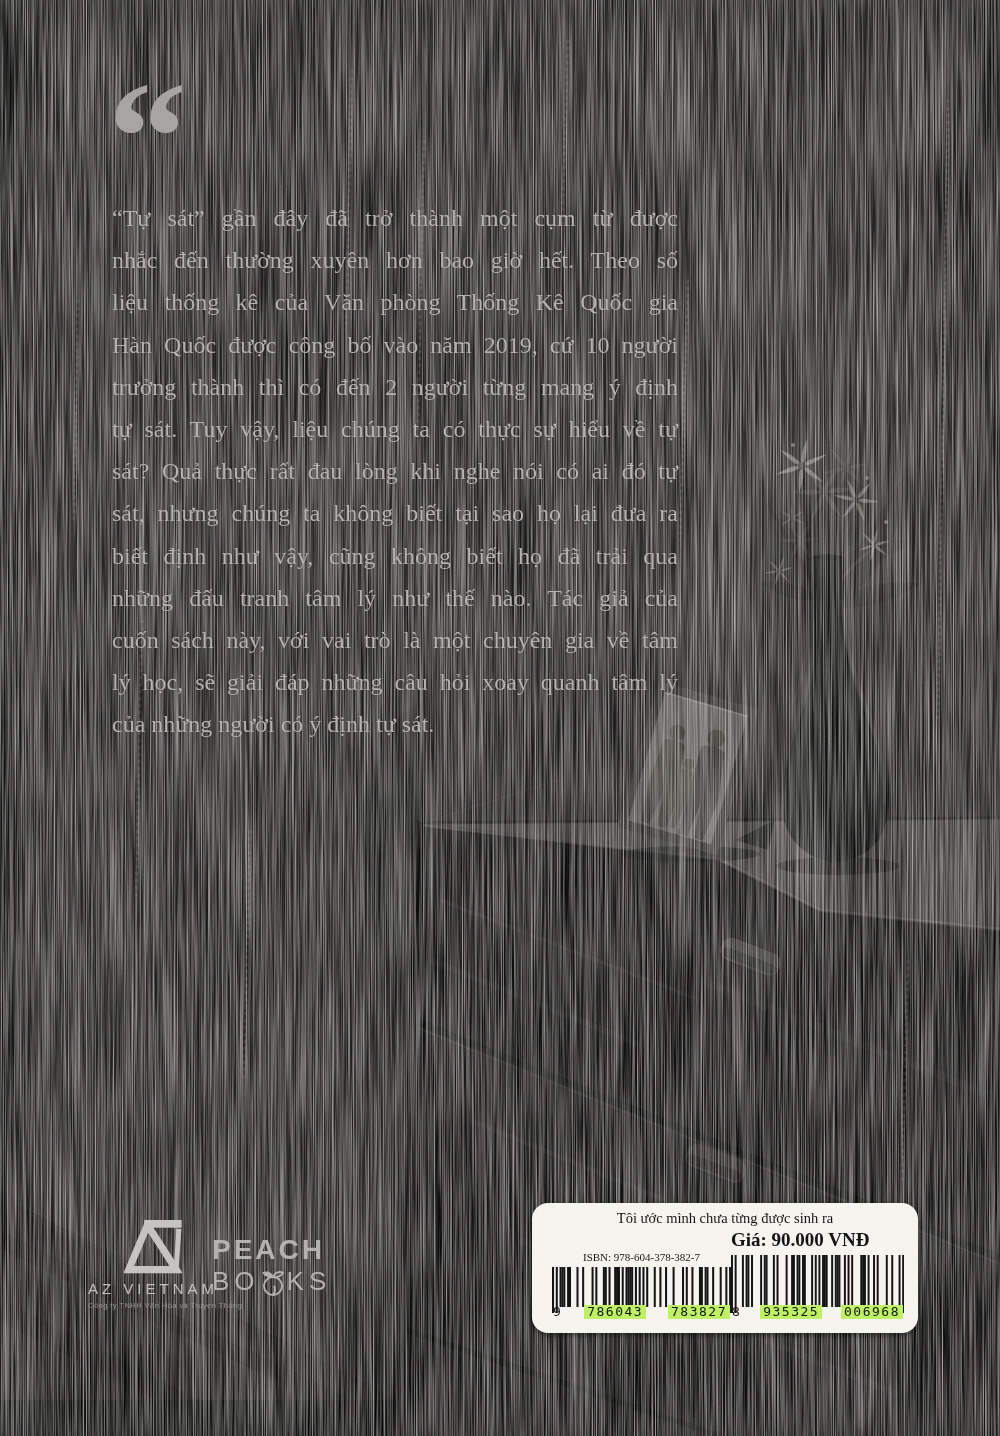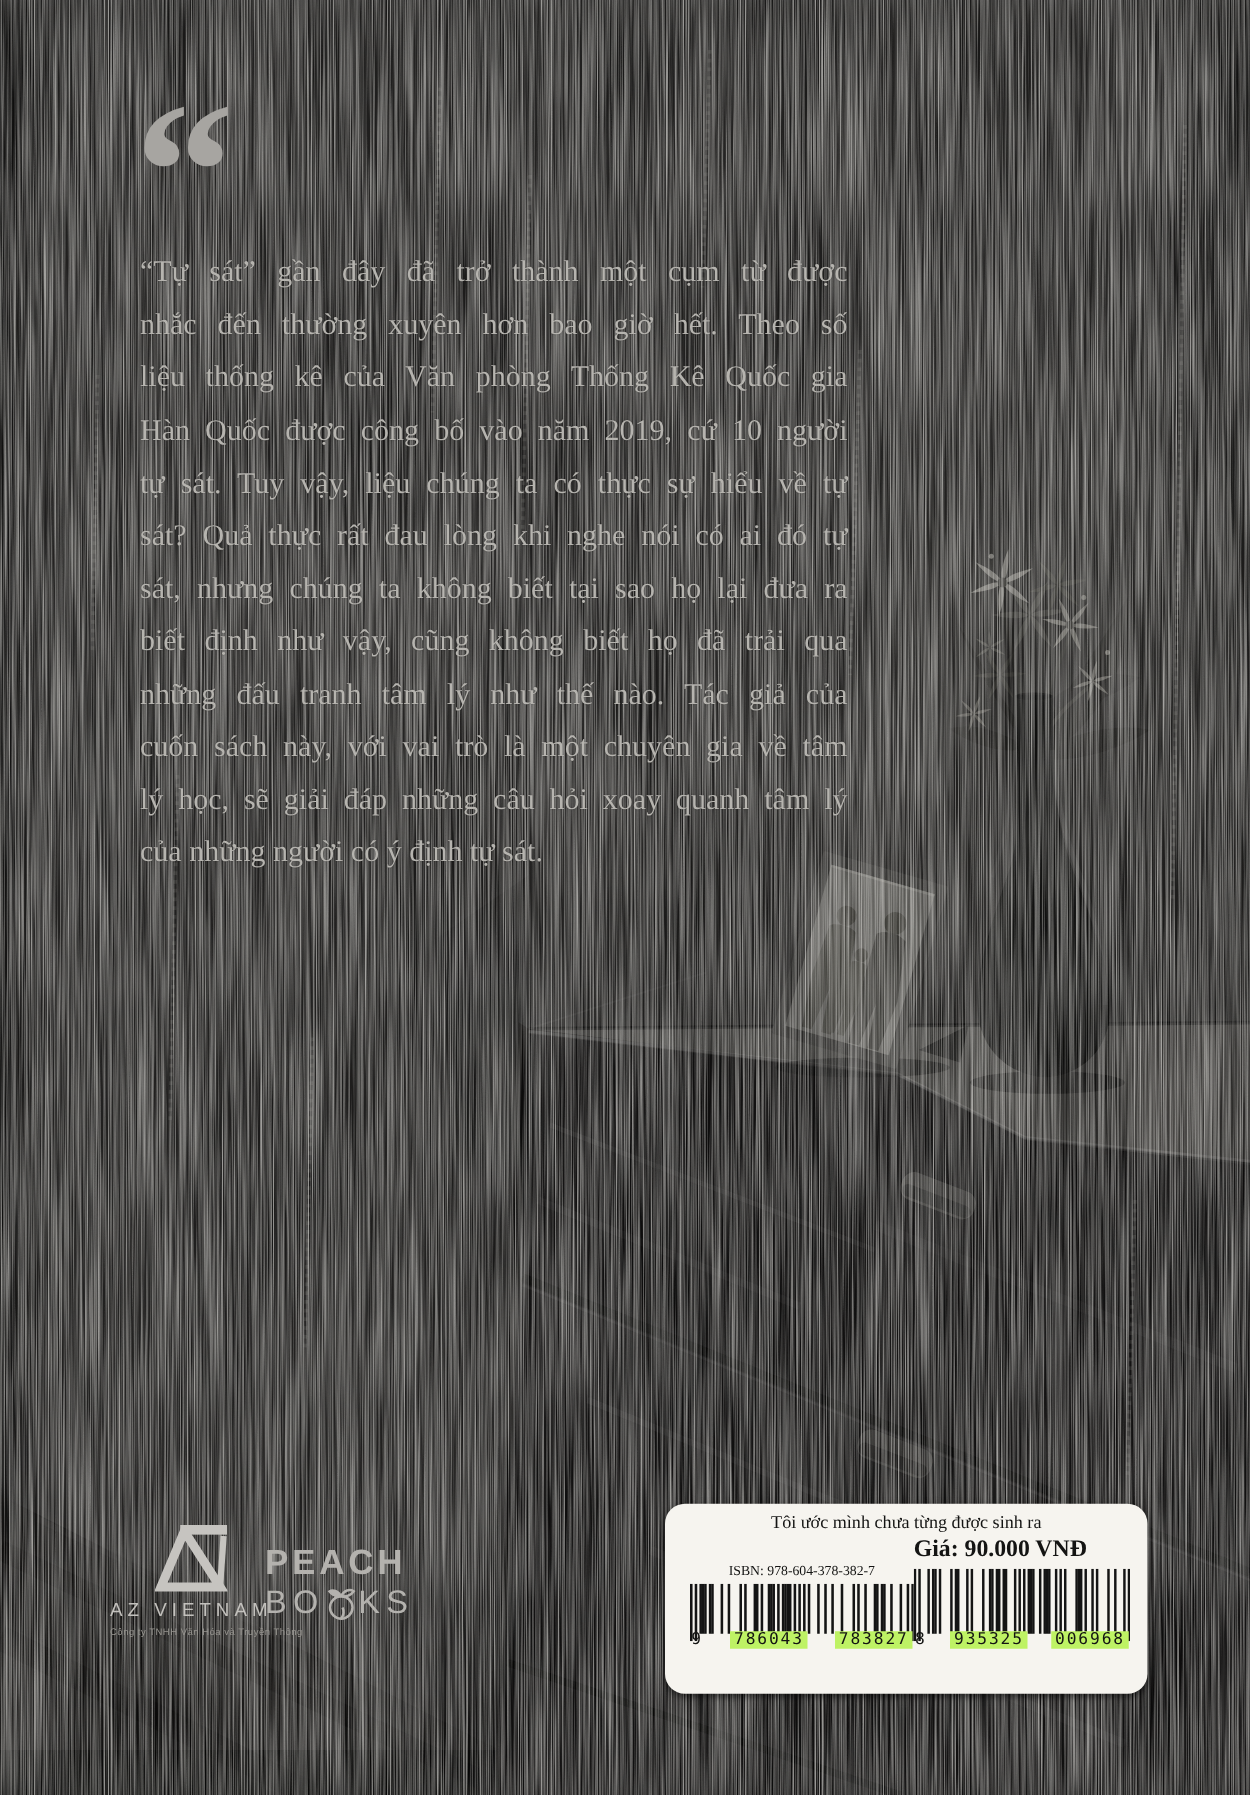--- a/index.html
+++ b/index.html
@@ -42,21 +42,21 @@
   .az svg{display:block;margin:0 auto;}
   .az-name{font-family:"Liberation Sans",sans-serif;font-size:15px;letter-spacing:4px;margin-top:6px;white-space:nowrap;}
   .az-sub{font-family:"Liberation Sans",sans-serif;font-size:7.6px;letter-spacing:.4px;color:#96948f;margin-top:4px;white-space:nowrap;}
   .peach{position:absolute;left:212px;top:14px;color:#b4b2ae;font-family:Liberation Sans, sans-serif;}
   .peach-line1{font-size:28px;font-weight:800;letter-spacing:3px;}
   .peach-line2{font-size:26px;font-weight:400;letter-spacing:5px;display:flex;align-items:flex-end;margin-top:0;}
   .peach-line2 svg{margin:0 1px 0 0;}
 
   
   .label{
-    position:absolute;left:532px;top:1203px;width:386px;height:152px;
+    position:absolute;left:532px;top:1203px;width:386px;height:130px;
     background:#f6f4ef;border-radius:16px;box-sizing:border-box;
     padding:7px 12px 0 12px;color:#141413;
     box-shadow:0 2px 6px rgba(0,0,0,.55);
   }
   .label-title{text-align:center;font-size:14.5px;line-height:17px;}
   .label-row{display:flex;justify-content:space-between;align-items:flex-end;margin-top:1px;}
   .bc-col-left{width:180px;margin-left:8px;text-align:center;}
   .bc-col-right{width:174px;margin-right:2px;}
   .isbn-line{font-size:11px;line-height:16px;white-space:nowrap;}
   .price-line{text-align:left;font-size:19px;font-weight:bold;line-height:23px;margin-bottom:4px;white-space:nowrap;}
@@ -223,20 +223,21 @@
       <line x1="908" y1="960" x2="902" y2="1180"></line>
     </g>
   </svg>
 
   <div class="quote-mark">“</div>
   <div class="blurb">
     <div class="line">“Tự sát” gần đây đã trở thành một cụm từ được</div>
     <div class="line">nhắc đến thường xuyên hơn bao giờ hết. Theo số</div>
     <div class="line">liệu thống kê của Văn phòng Thống Kê Quốc gia</div>
     <div class="line">Hàn Quốc được công bố vào năm 2019, cứ 10 người</div>
+    <div class="line">trưởng thành thì có đến 2 người từng mang ý định</div>
     <div class="line">tự sát. Tuy vậy, liệu chúng ta có thực sự hiểu về tự</div>
     <div class="line">sát? Quả thực rất đau lòng khi nghe nói có ai đó tự</div>
     <div class="line">sát, nhưng chúng ta không biết tại sao họ lại đưa ra</div>
     <div class="line">biết định như vậy, cũng không biết họ đã trải qua</div>
     <div class="line">những đấu tranh tâm lý như thế nào. Tác giả của</div>
     <div class="line">cuốn sách này, với vai trò là một chuyên gia về tâm</div>
     <div class="line">lý học, sẽ giải đáp những câu hỏi xoay quanh tâm lý</div>
     <div class="line">của những người có ý định tự sát.</div>
   </div>
 

